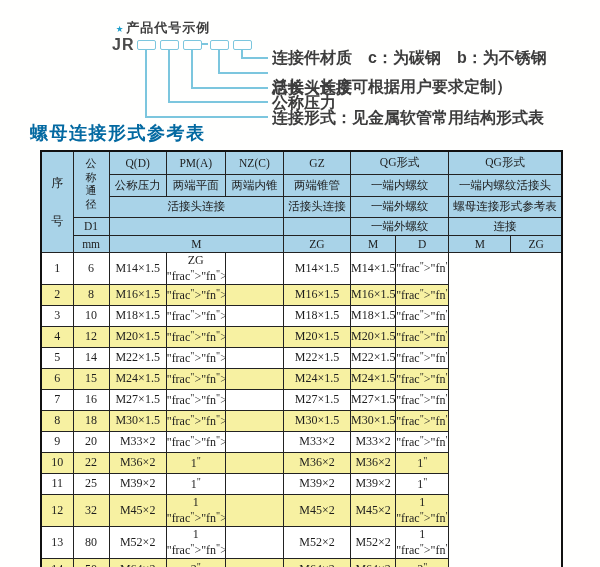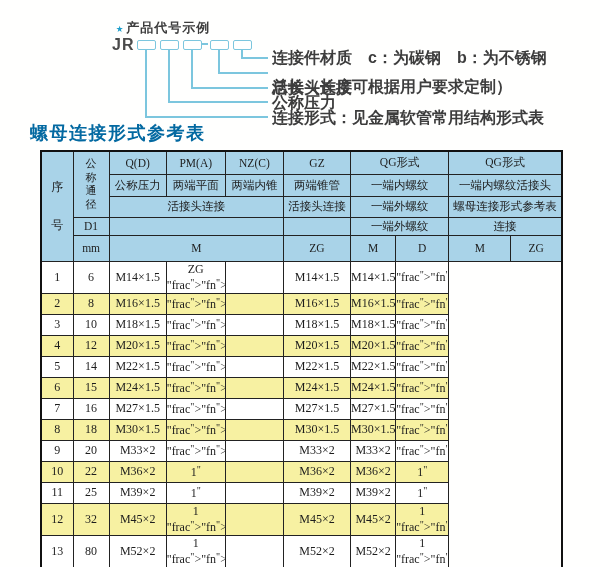--- a/index.html
+++ b/index.html
@@ -36,21 +36,21 @@
   table.ref{position:absolute;left:40px;top:150px;border-collapse:collapse;table-layout:fixed;
     width:523px;font-size:12px;}
   table.ref th,table.ref td{border:1px solid #222;padding:0;text-align:center;vertical-align:middle;
     overflow:hidden;}
   table.ref{border:2px solid #111;}
   table.ref thead th{background:var(--header-blue);font-weight:normal;font-size:11.5px;}
   thead tr:nth-child(1){height:23px;}
   thead tr:nth-child(2){height:22px;}
   thead tr:nth-child(3){height:21px;}
   thead tr:nth-child(4){height:18px;}
-  thead tr:nth-child(5){height:26px;}
+  thead tr:nth-child(5){height:17px;}
   tbody tr{height:21px;background:#ffffff;}
   tbody tr.alt{background:var(--row-yellow);}
   .vcol{display:flex;flex-direction:column;align-items:center;justify-content:center;gap:26px;
     font-size:12px;line-height:1;}
   .vcol2{display:flex;flex-direction:column;align-items:center;justify-content:center;gap:2px;
     font-size:11px;line-height:1.05;}
   .inch{font-size:10px;vertical-align:30%;}
 </style>
 </head>
 <body>

